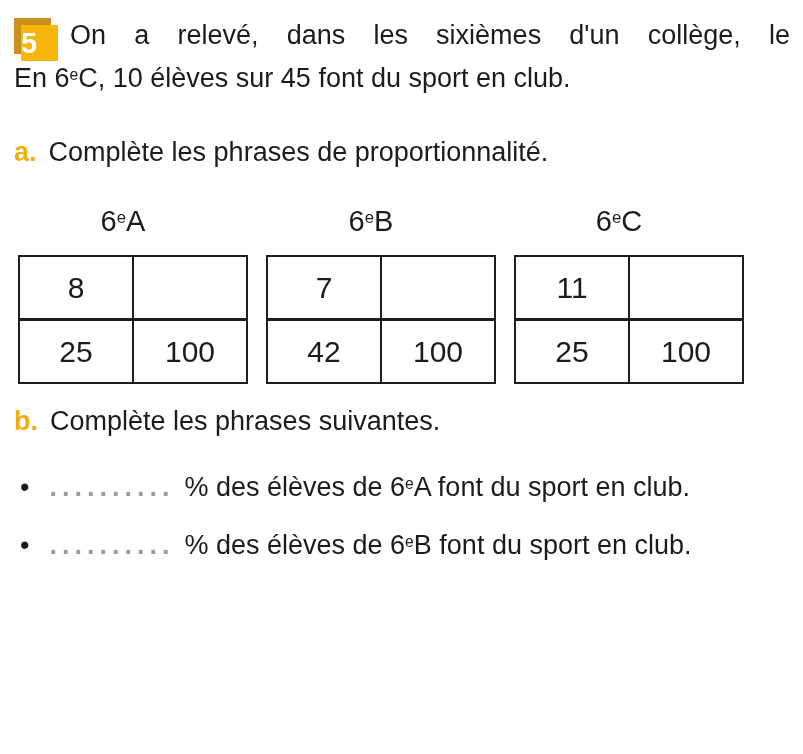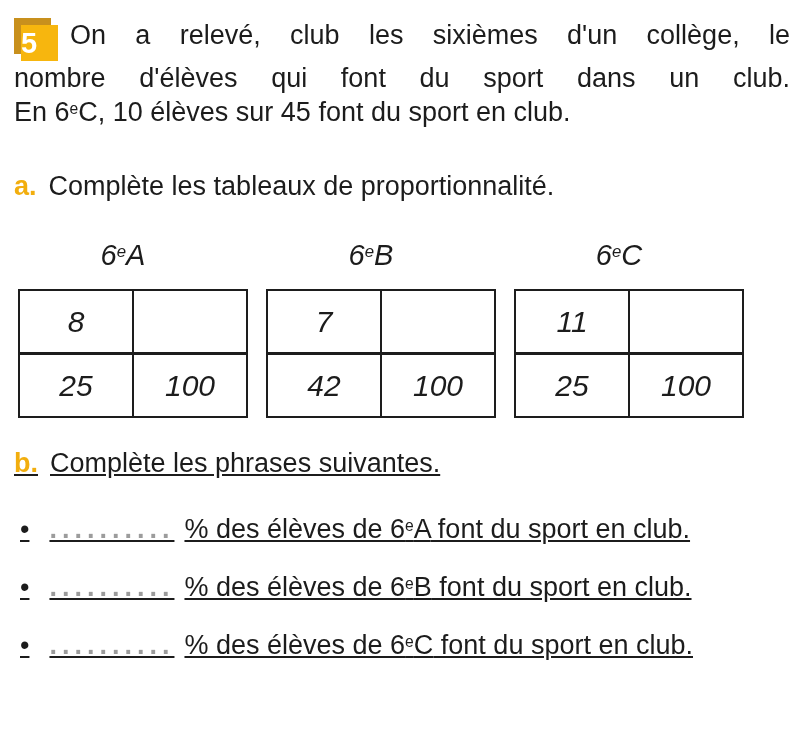--- a/index.html
+++ b/index.html
@@ -47,35 +47,35 @@
 
   sup.e {
     font-size: 0.58em;
     vertical-align: 0.45em;
     line-height: 0;
   }
 
   
   .part-line { font-size: 27px; line-height: 34px; }
   .part-a { margin-top: 40px; }
-  .part-b { margin-top: 28px; text-decoration: underline; }
+  .part-b { margin-top: 20px; }
   .part-label {
     color: #f2ae0e;
     font-weight: bold;
     margin-right: 12px;
   }
 
   
   .tables-row {
     margin-top: 36px;
     margin-left: 4px;
     display: flex;
     gap: 38px;
   }
-  .table-block { width: 210px; font-style: italic; }
+  .table-block { width: 210px; }
   .table-title {
     text-align: center;
     font-size: 29px;
     line-height: 32px;
     margin-bottom: 18px;
   }
   table.prop-table {
     border-collapse: collapse;
     table-layout: fixed;
     width: 230px;
@@ -91,45 +91,43 @@
   }
   table.prop-table tr.top-row td { border-bottom-width: 3px; }
 
   
   .bullets { margin-top: 32px; }
   .bullet-line {
     font-size: 27px;
     line-height: 34px;
     margin-bottom: 24px;
     padding-left: 6px;
-    text-decoration: underline;
   }
   .bullet-marker {
     font-size: 27px;
     margin-right: 20px;
   }
   .dots {
     color: #9c9c9c;
     letter-spacing: 5px;
     font-weight: bold;
     margin-right: 10px;
   }
 </style>
 </head>
 <body>
 
 <div class="content">
 
   <div class="intro">
-    <div class="line justified"><span class="badge"><span class="num">5</span></span><span>On a relevé, club les sixièmes d'un collège, le</span></div>
-    <div class="line justified"><span>nombre d'élèves qui font du sport dans un club.</span></div>
+    <div class="line justified"><span class="badge"><span class="num">5</span></span><span>On a relevé, dans les sixièmes d'un collège, le</span></div>
     <div class="line last"><span>En 6</span><sup class="e">e</sup><span>C, 10 élèves sur 45 font du sport en club.</span></div>
   </div>
 
-  <div class="part-line part-a"><span class="part-label">a.</span><span>Complète les tableaux de proportionnalité.</span></div>
+  <div class="part-line part-a"><span class="part-label">a.</span><span>Complète les phrases de proportionnalité.</span></div>
 
   <div class="tables-row">
 
     <div class="table-block">
       <div class="table-title"><span>6</span><sup class="e">e</sup><span>A</span></div>
       <table class="prop-table">
         <tbody>
             <tr class="top-row">
           <td>8</td>
           <td></td>
@@ -174,16 +172,15 @@
         </table>
     </div>
 
   </div>
 
   <div class="part-line part-b"><span class="part-label">b.</span><span>Complète les phrases suivantes.</span></div>
 
   <div class="bullets">
     <div class="bullet-line"><span class="bullet-marker">•</span><span class="dots">..........</span><span>% des élèves de 6</span><sup class="e">e</sup><span>A</span><span> font du sport en club.</span></div>
     <div class="bullet-line"><span class="bullet-marker">•</span><span class="dots">..........</span><span>% des élèves de 6</span><sup class="e">e</sup><span>B</span><span> font du sport en club.</span></div>
-    <div class="bullet-line"><span class="bullet-marker">•</span><span class="dots">..........</span><span>% des élèves de 6</span><sup class="e">e</sup><span>C</span><span> font du sport en club.</span></div>
   </div>
 
 </div>
 
 </body></html>

